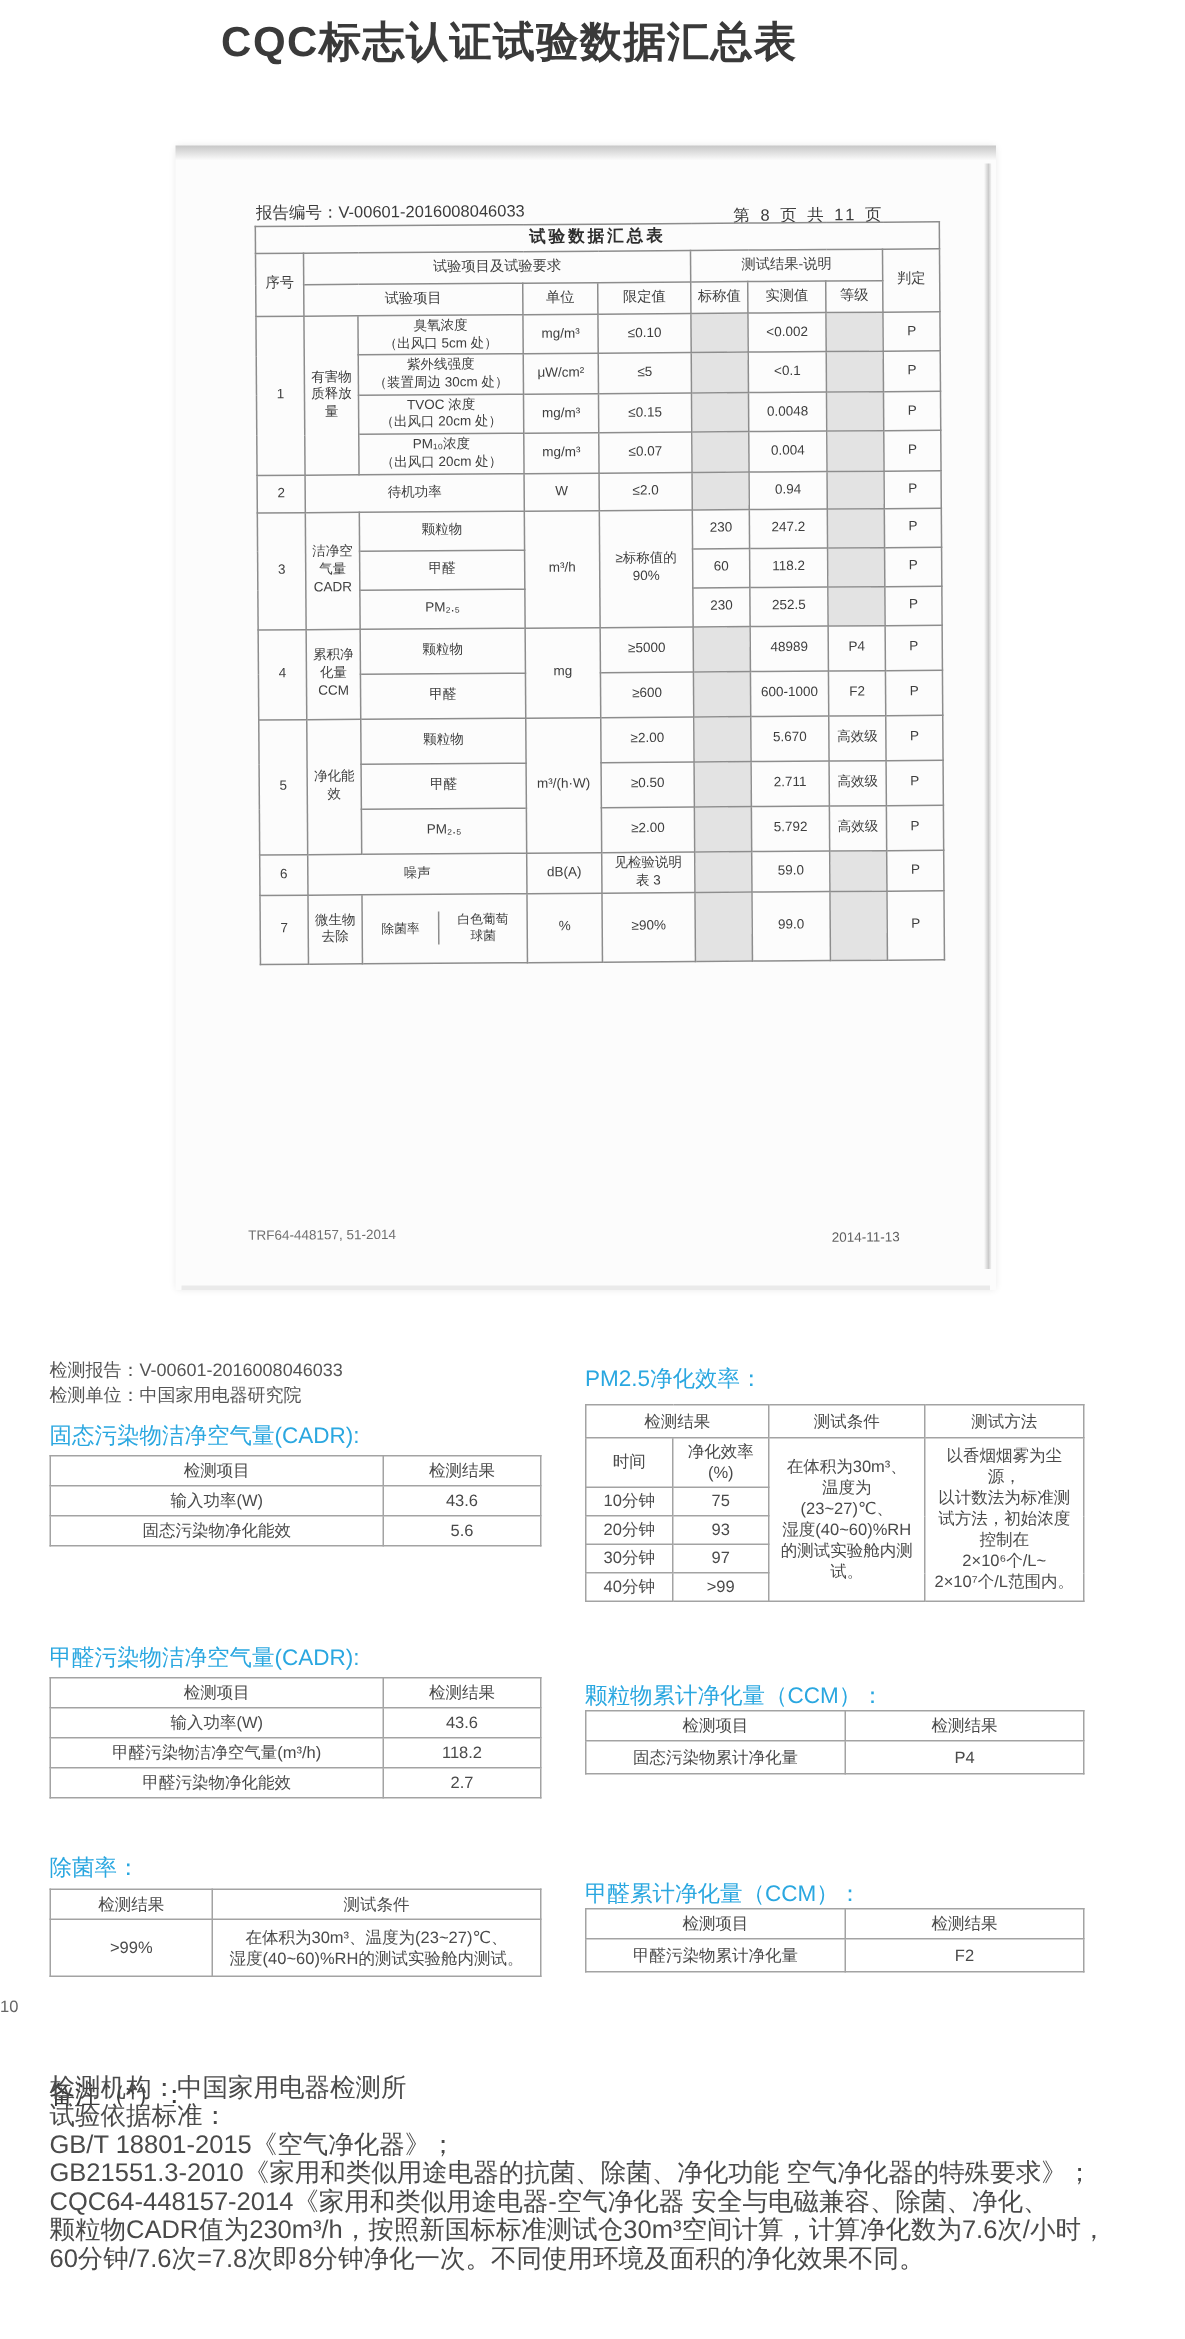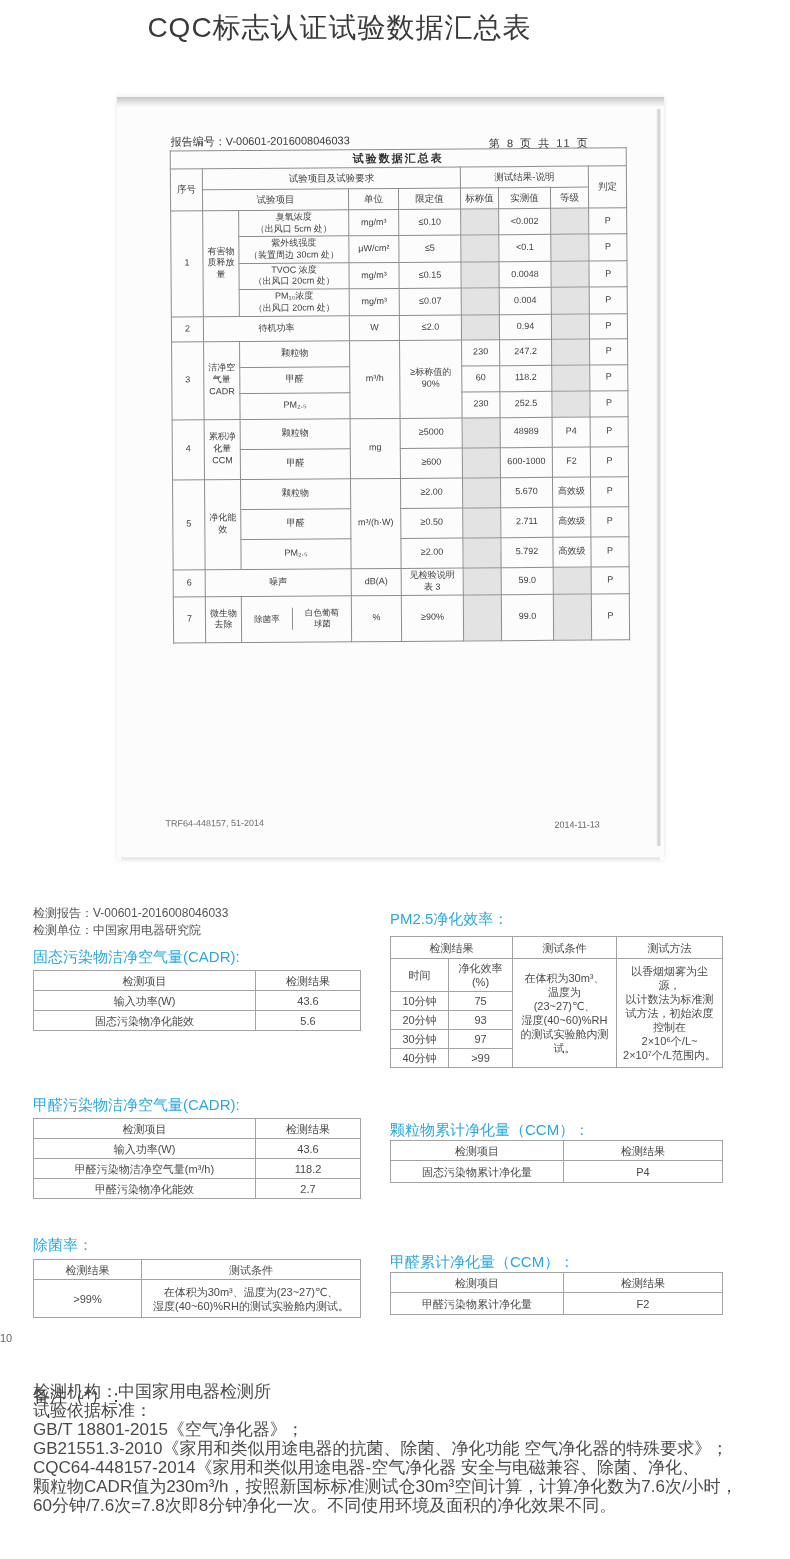--- a/index.html
+++ b/index.html
@@ -2,21 +2,21 @@
 <html><head>
 <meta charset="utf-8">
 <style>
   * { box-sizing: border-box; }
   html,body { margin:0; padding:0; background:#ffffff; }
   body { width:790px; height:1559px; font-family:"Liberation Sans","DejaVu Sans",sans-serif; color:#3c3c3c; }
   .page { position:relative; width:790px; height:1559px; overflow:hidden; background:#fff; }
   .abs { position:absolute; }
 
   
-  .big-title { top:9px; left:0; width:679px; text-align:center; font-size:28px; font-weight:400; color:#3a3a3a; letter-spacing:1px; }
+  .big-title { top:9px; left:0; width:679px; text-align:center; font-size:28px; font-weight:700; color:#3a3a3a; letter-spacing:1px; }
   .report-title { top:839px; left:0; width:790px; text-align:center; font-size:21px; font-weight:500; color:#3a3a3a; letter-spacing:1px; }
 
   
   .scan { left:117px; top:57px; width:547px; height:763px; background:#fcfcfc; box-shadow:0 0 5px rgba(0,0,0,.10);margin-top:40px; }
   .scan::before { content:""; position:absolute; top:0; left:0; right:0; height:10px;
                   background:linear-gradient(180deg,#c7c7c7,rgba(255,255,255,0)); }
   .edge-r { position:absolute; top:12px; right:3px; width:5px; height:737px;
             background:linear-gradient(90deg,rgba(205,205,205,0),#cbcbcb 60%,rgba(235,235,235,.3)); }
   .edge-b { position:absolute; left:4px; right:4px; bottom:0; height:3px; background:#eaeaea; }
   .scan-inner { position:absolute; left:0; top:0; width:100%; height:100%; transform:rotate(-0.4deg); transform-origin:50% 50%; color:#3e3e3e; }

